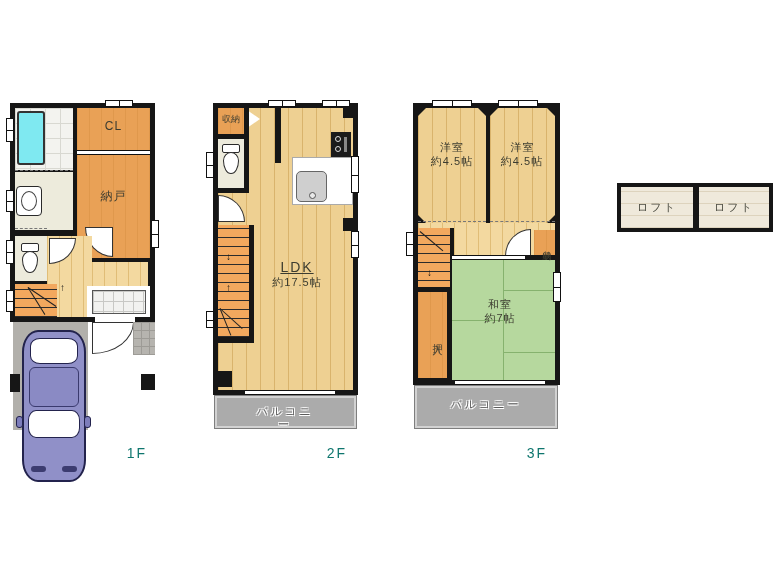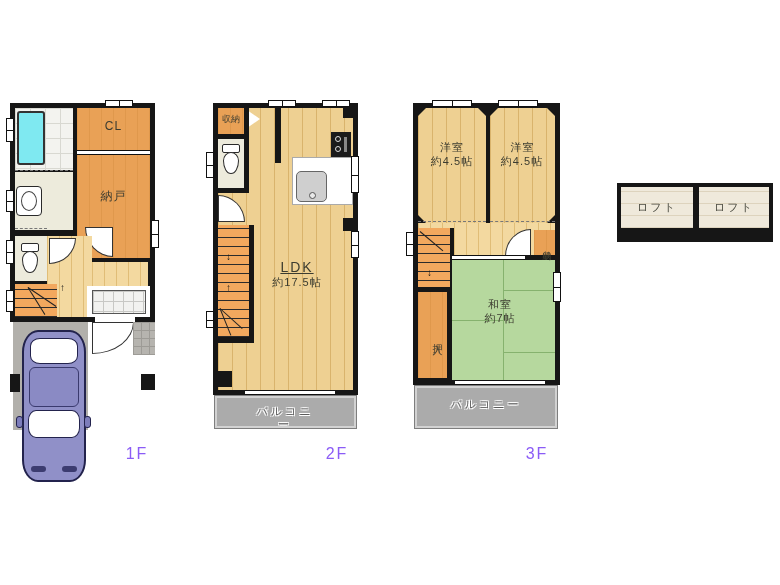--- a/index.html
+++ b/index.html
@@ -22,21 +22,21 @@
   .drive{background:#b2b0ab;}
   .loftfill{background-color:#efe9db;background-image:repeating-linear-gradient(0deg,#ddd3bd 0 1px,transparent 1px 12px);}
   .win{position:absolute;background:#fff;border:1px solid #111;}
   .winH::after{content:"";position:absolute;left:50%;top:0;bottom:0;width:1px;background:#111;}
   .winV::after{content:"";position:absolute;top:50%;left:0;right:0;height:1px;background:#111;}
   .arc{position:absolute;background:#fff;border:1px solid #333;}
   .slide{position:absolute;background:#fff;border-top:1px solid #111;border-bottom:1px solid #111;}
   .dash{position:absolute;border-top:1px dashed #777;height:0;}
   .lbl{position:absolute;font-size:11px;color:#3c3c30;text-align:center;letter-spacing:1px;line-height:1.15;}
   .vlbl{writing-mode:vertical-rl;text-orientation:upright;letter-spacing:2px;}
-  .floorlabel{position:absolute;font-size:16px;color:#8b5cf6;text-align:center;letter-spacing:2px;}
+  .floorlabel{position:absolute;font-size:14px;color:#0f766e;text-align:center;letter-spacing:2px;}
   .balclbl{color:#5c5c5c;letter-spacing:3px;font-size:11px;
     text-shadow:-1px -1px 0 #fff,1px -1px 0 #fff,-1px 1px 0 #fff,1px 1px 0 #fff;}
   .fixture{position:absolute;background:#fff;border:1px solid #2a2a2a;}
   .diag{position:absolute;height:1px;background:#222;transform-origin:left center;}
   .arrow{position:absolute;font-size:10px;color:#111;line-height:1;}
   .notch{position:absolute;width:0;height:0;}
 </style>
 </head>
 <body>
 
@@ -201,21 +201,21 @@
     <div class="lbl" style="left:414px;top:155px;width:76px;">約4.5帖</div>
     <div class="lbl" style="left:490px;top:141px;width:65px;">洋室</div>
     <div class="lbl" style="left:484px;top:155px;width:76px;">約4.5帖</div>
     <div class="lbl" style="left:465px;top:298px;width:70px;">和室</div>
     <div class="lbl" style="left:461px;top:312px;width:78px;">約7帖</div>
     <div class="lbl vlbl" style="left:422px;top:315px;width:21px;height:44px;font-size:10px;">押入</div>
     <div class="lbl vlbl" style="left:537px;top:232px;width:15px;height:24px;font-size:9px;letter-spacing:0;">収納</div>
     <div class="lbl balclbl" style="left:450px;top:398px;width:72px;">バルコニー</div>
   </div>
 
-  <div class="abs" style="left:617px;top:183px;width:156px;height:59px;background:#161616;">
+  <div class="abs" style="left:617px;top:183px;width:156px;height:49px;background:#161616;">
     <div class="abs loftfill" style="left:4px;top:4px;width:72px;height:41px;"></div>
     <div class="abs loftfill" style="left:82px;top:4px;width:70px;height:41px;"></div>
     <div class="lbl" style="left:4px;top:18px;width:72px;color:#4a4a40;letter-spacing:2px;">ロフト</div>
     <div class="lbl" style="left:82px;top:18px;width:70px;color:#4a4a40;letter-spacing:2px;">ロフト</div>
   </div>
 
   <div class="floorlabel" style="left:107px;top:445px;width:60px;">1F</div>
   <div class="floorlabel" style="left:307px;top:445px;width:60px;">2F</div>
   <div class="floorlabel" style="left:507px;top:445px;width:60px;">3F</div>
 

